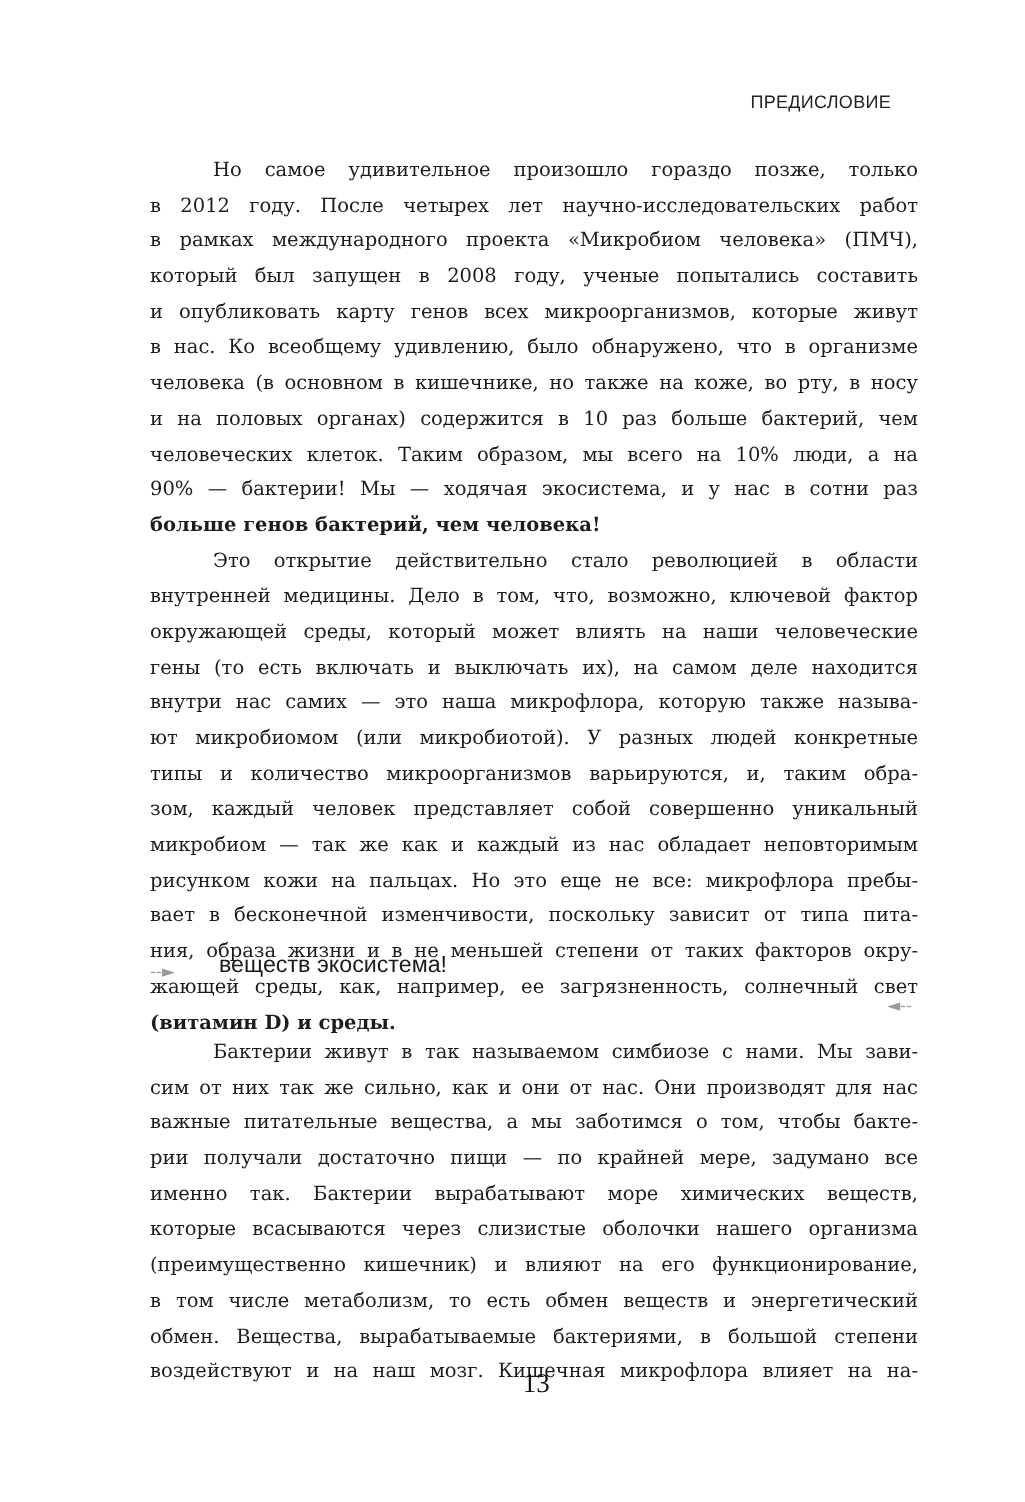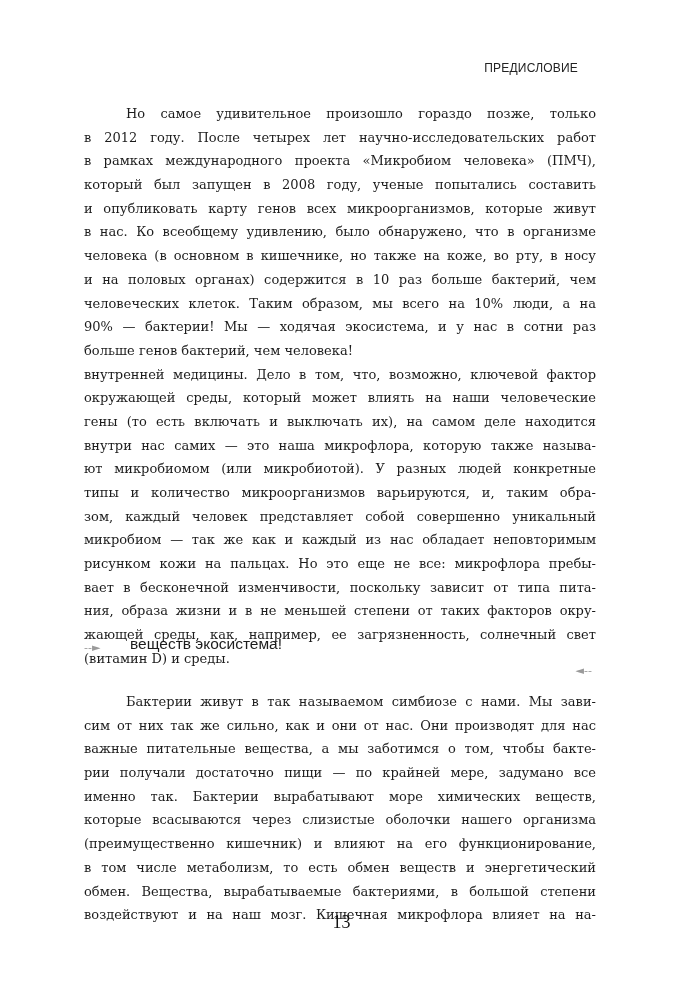--- a/index.html
+++ b/index.html
@@ -1,29 +1,29 @@
 <!DOCTYPE html>
 <html><head>
 <meta charset="utf-8">
 <style>
   html, body { margin: 0; padding: 0; background: #ffffff; }
   body { width: 683px; height: 1001px; position: relative; overflow: hidden; }
-  .page { position: absolute; left: 0; top: 0; width: 663px; height: 1001px; background: #fff; }
+  .page { position: absolute; left: 16px; top: 0; width: 663px; height: 1001px; background: #fff; }
   .running-head {
     position: absolute; right: 85px; top: 61px;
     font-family: "Liberation Sans", sans-serif; font-size: 12px; letter-spacing: 0.2px;
     color: #222;
   }
   .body-text {
     position: absolute; left: 84px; top: 102px; width: 512px;
     font-family: "DejaVu Serif", serif; font-size: 13px; line-height: 23.7px;
     color: #1c1c1c; text-align: justify;
   }
   .body-text .line { display: block; text-align: justify; text-align-last: justify; white-space: nowrap; height: 23.7px; overflow: hidden; }
-  .body-text .line.last { text-align-last: left; }
+  .body-text .line.last { text-align-last: left; font-weight: bold; }
   .body-text .line.indent { padding-left: 42px; }
   .callout {
     position: absolute; left: 84px; top: 632px; width: 512px;
     font-family: "Liberation Sans", sans-serif; font-size: 15.5px; line-height: 23px;
     color: #1c1c1c;
   }
   .callout .text { margin-left: 46px; }
   .arrow-left-in {
     position: absolute; left: 0; top: 4px; color: #9a9a9a; font-family: "DejaVu Sans", sans-serif; font-size: 11px; letter-spacing: 0px;
   }
@@ -50,20 +50,21 @@
         <span class="line">который был запущен в 2008 году, ученые попытались составить</span>
         <span class="line">и опубликовать карту генов всех микроорганизмов, которые живут</span>
         <span class="line">в нас. Ко всеобщему удивлению, было обнаружено, что в организме</span>
         <span class="line">человека (в основном в кишечнике, но также на коже, во рту, в носу</span>
         <span class="line">и на половых органах) содержится в 10 раз больше бактерий, чем</span>
         <span class="line">человеческих клеток. Таким образом, мы всего на 10% люди, а на</span>
         <span class="line">90% — бактерии! Мы — ходячая экосистема, и у нас в сотни раз</span>
         <span class="line last">больше генов бактерий, чем человека!</span>
       </div>
     <div id="p1">
+        <span class="line indent">Это открытие действительно стало революцией в области</span>
         <span class="line">внутренней медицины. Дело в том, что, возможно, ключевой фактор</span>
         <span class="line">окружающей среды, который может влиять на наши человеческие</span>
         <span class="line">гены (то есть включать и выключать их), на самом деле находится</span>
         <span class="line">внутри нас самих — это наша микрофлора, которую также называ-</span>
         <span class="line">ют микробиомом (или микробиотой). У разных людей конкретные</span>
         <span class="line">типы и количество микроорганизмов варьируются, и, таким обра-</span>
         <span class="line">зом, каждый человек представляет собой совершенно уникальный</span>
         <span class="line">микробиом — так же как и каждый из нас обладает неповторимым</span>
         <span class="line">рисунком кожи на пальцах. Но это еще не все: микрофлора пребы-</span>
         <span class="line">вает в бесконечной изменчивости, поскольку зависит от типа пита-</span>

